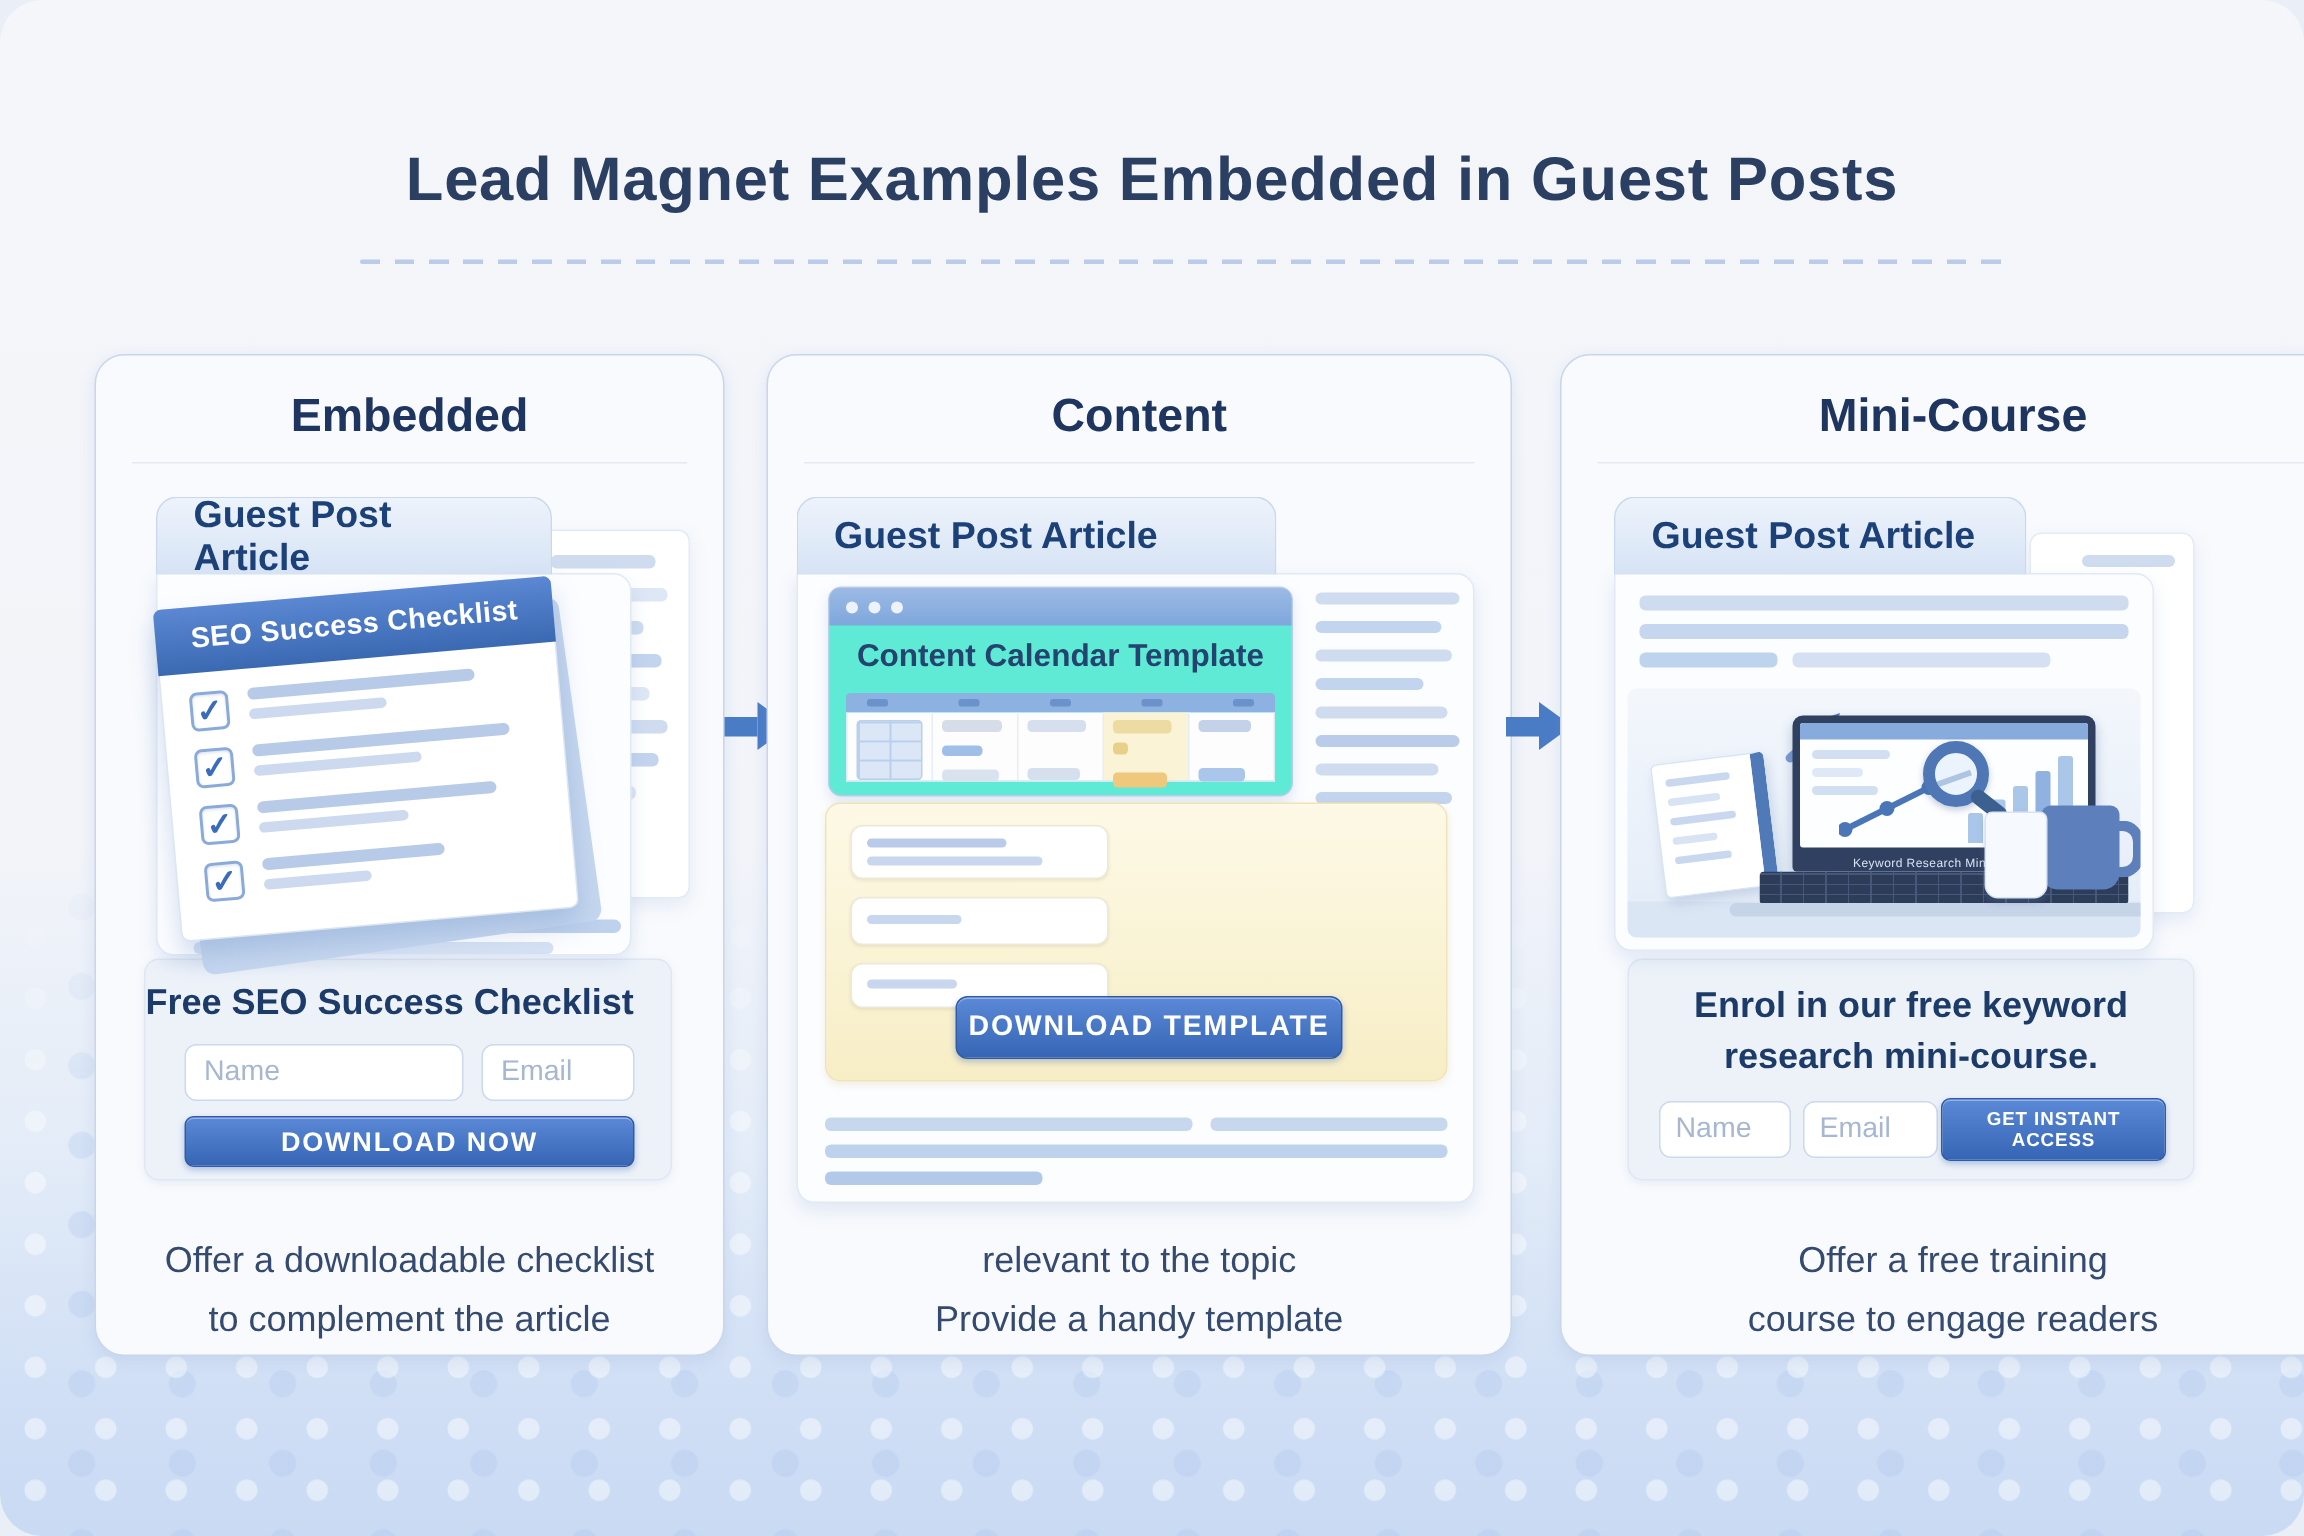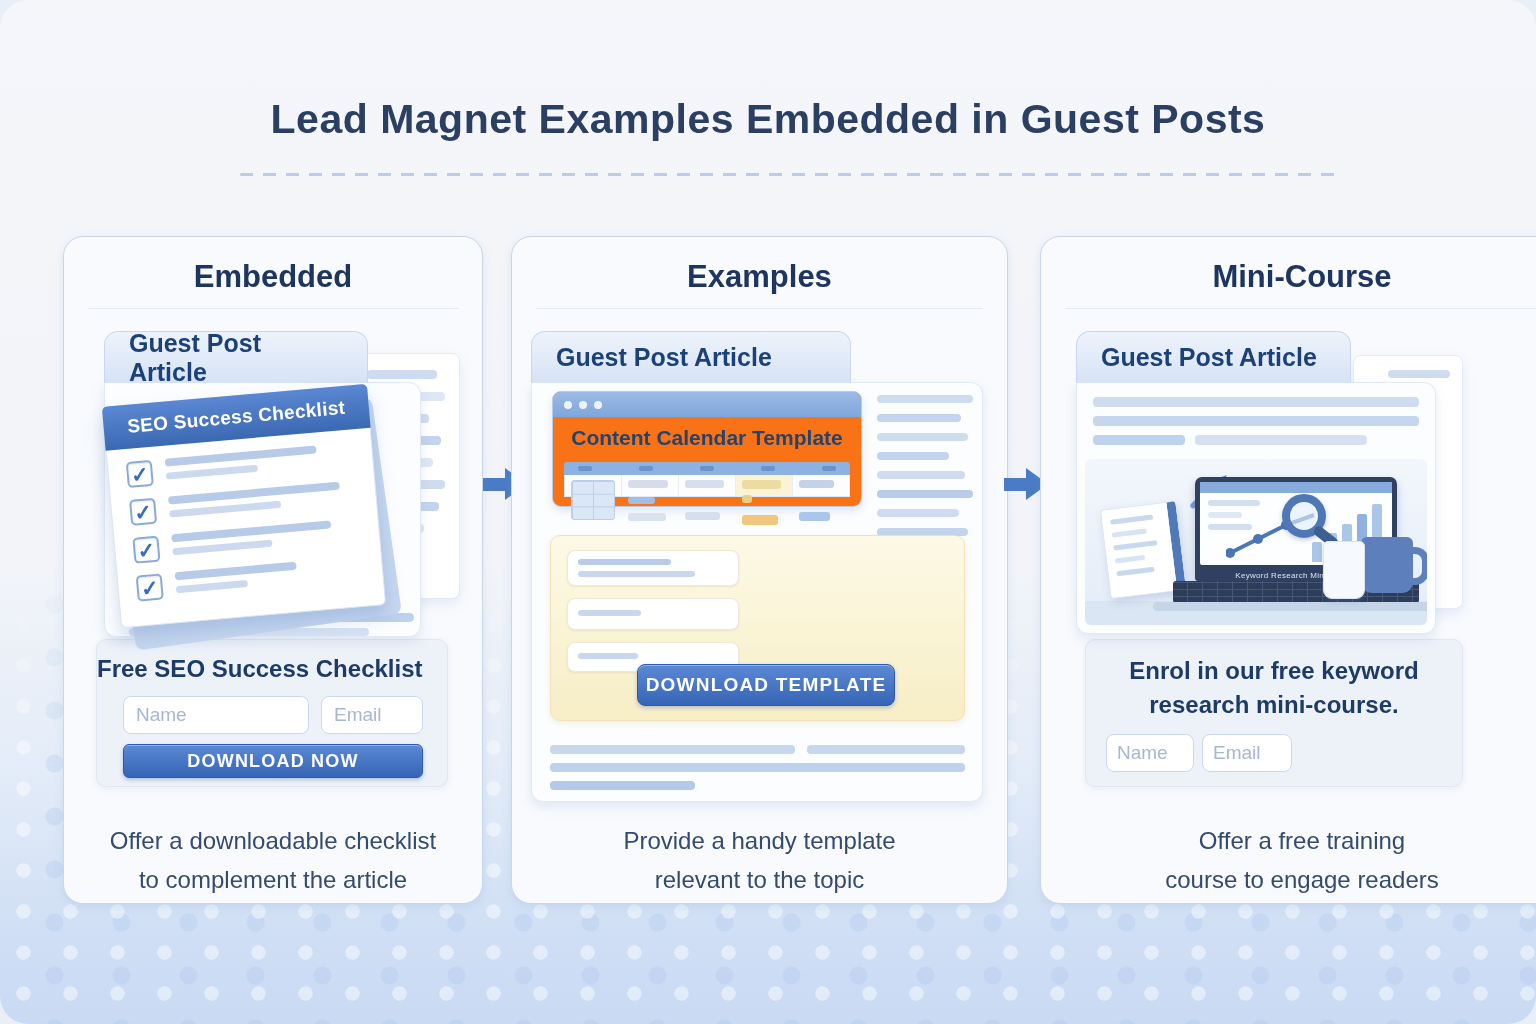--- a/index.html
+++ b/index.html
@@ -68,21 +68,21 @@
     font-size:24px;font-weight:700;color:#1d3b68;}
   .tin{position:absolute;height:38px;background:#fff;border:1px solid #ccd9ec;border-radius:8px;
     padding:0 12px;font-size:19px;color:#4a5f82;outline:none;}
   .tin::placeholder{color:#a7b7d1;}
   .blue-btn{position:absolute;display:flex;align-items:center;justify-content:center;
     background:linear-gradient(180deg,#5b89d8,#3565b4);border:1px solid #2e5aa8;border-radius:6px;
     color:#fff;font-weight:700;letter-spacing:1.2px;cursor:pointer;
     box-shadow:0 2px 4px rgba(60,100,170,.35), inset 0 1px 0 rgba(255,255,255,.35);}
 
   
-  .browser{position:absolute;left:20px;top:8px;width:310px;height:116px;background:#f97316;
+  .browser{position:absolute;left:20px;top:8px;width:310px;height:140px;background:#5eead4;
     border:1.5px solid #b9cce8;border-radius:9px;box-shadow:0 4px 9px rgba(120,150,200,.22);}
   .browser-bar{height:25px;background:linear-gradient(180deg,#9cbae4,#7ea7dc);
     border-radius:7px 7px 0 0;display:flex;align-items:center;padding-left:11px;gap:7px;}
   .dot{width:8px;height:8px;border-radius:50%;background:#eef3fb;}
   .browser-title{margin-top:9px;text-align:center;font-size:21px;font-weight:700;color:#24436f;}
   .cal{position:absolute;left:11px;right:11px;top:70px;bottom:9px;}
   .cal-head{height:13px;background:#8db1e0;border-radius:3px 3px 0 0;
     display:flex;justify-content:space-between;align-items:center;padding:0 14px;}
   .cal-head i{width:14px;height:5px;background:#6a93cc;border-radius:2px;}
   .cal-body{display:flex;height:calc(100% - 13px);border:1px solid #e0eaf6;border-top:none;background:#fdfdfe;}
@@ -231,21 +231,21 @@
       <div>to complement the article</div>
     </div>
   </div>
 
   <div class="flow-arrow" style="left:483px;">
     <div class="shaft"></div>
     <div class="head"></div>
   </div>
 
   <div class="panel" id="panel-template">
-    <div class="panel-title">Examples</div>
+    <div class="panel-title">Content</div>
     <div class="panel-divider"></div>
 
     <div class="gp-tab" style="left:19px;top:94px;width:320px;">
       <span>Guest Post Article</span>
     </div>
 
     <div class="gp-card" style="left:19px;top:145px;width:452px;height:420px;">
 
       <div class="browser">
         <div class="browser-bar">
@@ -315,22 +315,22 @@
 
       <div class="p2-after-lines">
         <div class="skline" style="left:18px;top:362px;width:245px;height:9px;"></div>
         <div class="skline" style="left:275px;top:362px;width:158px;height:9px;"></div>
         <div class="skline" style="left:18px;top:380px;width:415px;height:9px;background:#bed1ed;"></div>
         <div class="skline" style="left:18px;top:398px;width:145px;height:9px;background:#b3c9ea;"></div>
       </div>
     </div>
 
     <div class="caption">
+      <div>relevant to the topic</div>
       <div>Provide a handy template</div>
-      <div>relevant to the topic</div>
     </div>
   </div>
 
   <div class="flow-arrow" style="left:1004px;">
     <div class="shaft"></div>
     <div class="head"></div>
   </div>
 
   <div class="panel" id="panel-minicourse">
     <div class="panel-title">Mini-Course</div>
@@ -393,20 +393,21 @@
       </div>
     </div>
 
     <div class="lead-box" style="left:44px;top:402px;width:378px;height:148px;">
       <div style="position:absolute;top:14px;left:0;width:100%;text-align:center;font-size:24px;font-weight:600;color:#1d3b68;line-height:34px;">
         <div>Enrol in our free keyword</div>
         <div>research mini-course.</div>
       </div>
       <input class="tin" style="left: 20px; top: 94px; width: 88px; padding: 0px 10px;" type="text" placeholder="Name">
       <input class="tin" style="left: 116px; top: 94px; width: 90px; padding: 0px 10px;" type="text" placeholder="Email">
+      <button class="blue-btn" style="left:208px;top:92px;width:150px;height:42px;font-size:12.5px;letter-spacing:.6px;">GET INSTANT ACCESS</button>
     </div>
 
     <div class="caption">
       <div>Offer a free training</div>
       <div>course to engage readers</div>
     </div>
   </div>
 </div>
 
 </body></html>

